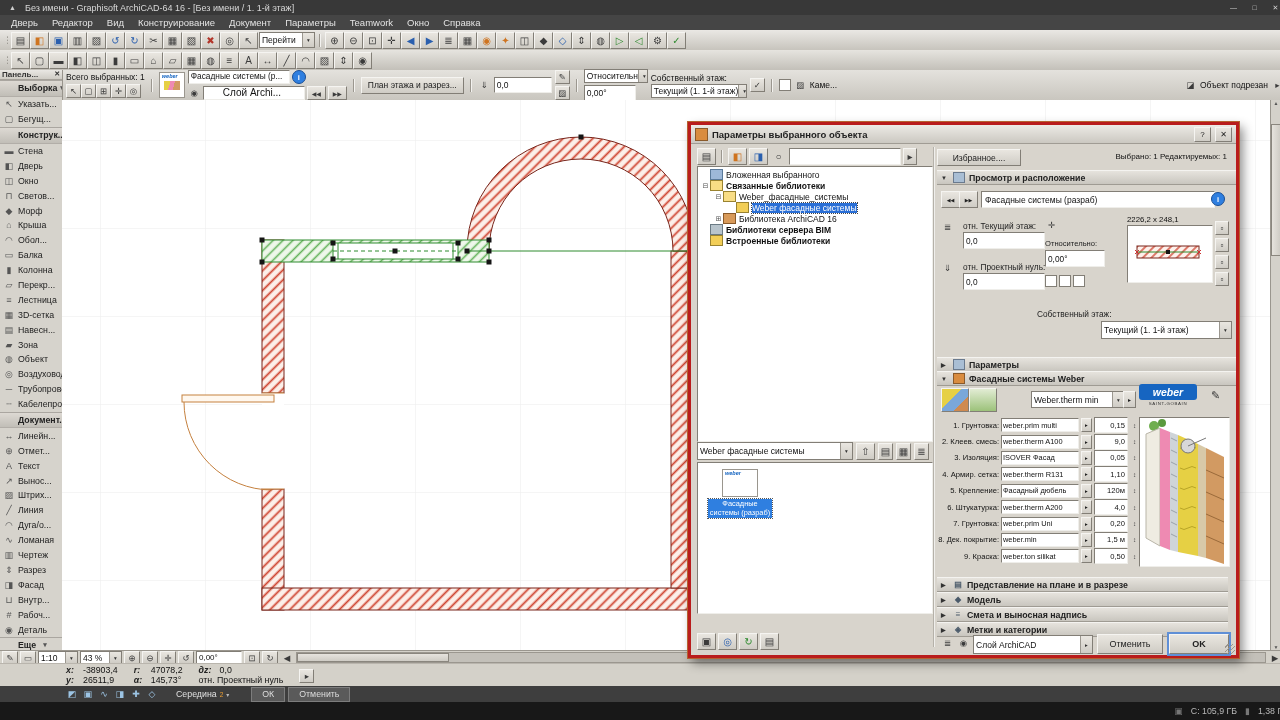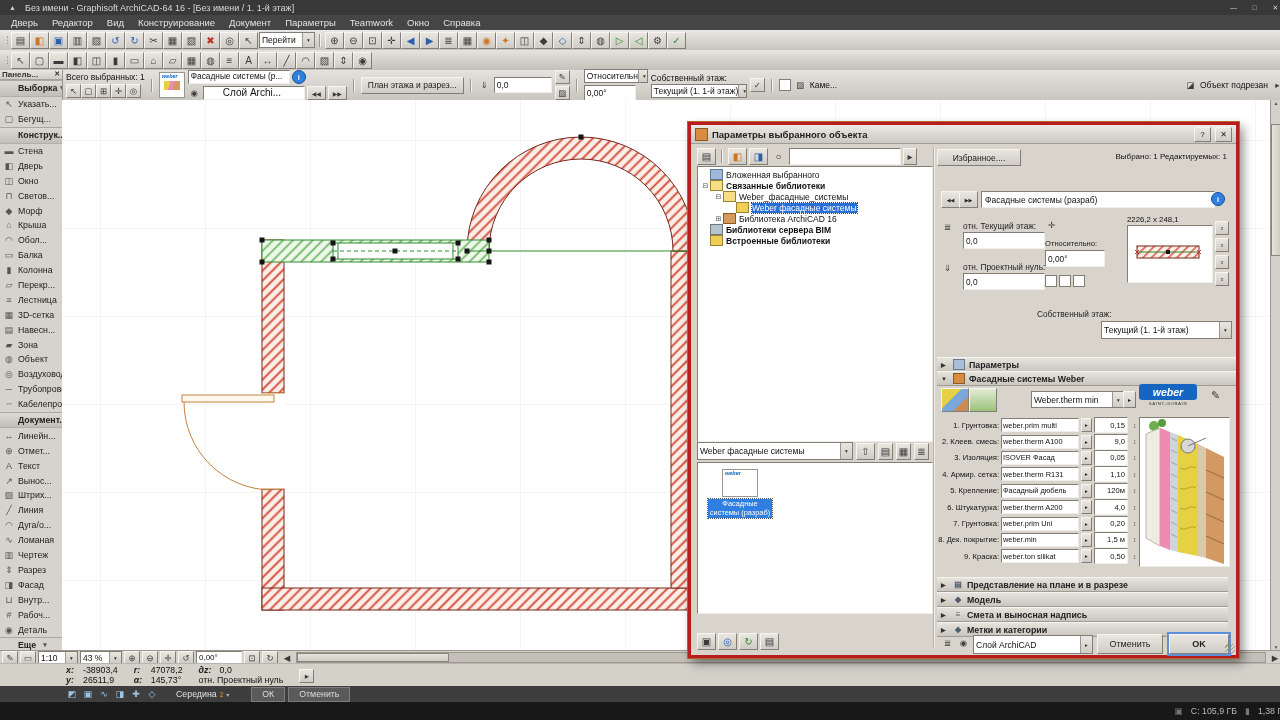--- a/index.html
+++ b/index.html
@@ -700,20 +700,25 @@
     <div class="abs f" style="left:6px;top:508px;gap:2px">
       <span class="ic btn3">▣</span>
       <span class="ic btn3 g-blu">◎</span>
       <span class="ic btn3 g-grn">↻</span>
       <span class="ic btn3">▤</span>
     </div>
 
     <span class="abs btn3 f" style="left:246px;top:24px;width:82px;height:15px;justify-content:center;font-size:8.5px">Избранное....</span>
     <span class="abs" style="left:360px;top:27px;width:176px;text-align:right;font-size:8px">Выбрано: 1  Редактируемых: 1</span>
 
+    <div class="sh" style="top:45px">
+      <span class="tri">▼</span>
+      <span class="shic"></span>
+      <span>Просмотр и расположение</span>
+    </div>
 
     <span class="abs btn3 f" style="left:250px;top:66px;width:17px;height:15px;justify-content:center;font-size:5px">◀◀</span>
     <span class="abs btn3 f" style="left:268px;top:66px;width:17px;height:15px;justify-content:center;font-size:5px">▶▶</span>
     <span class="abs sunk f" style="left:290px;top:66px;width:226px;height:15px;font-size:8.5px;padding:0 3px">Фасадные системы (разраб)</span>
     <span class="abs infobtn" style="left:520px;top:67px">i</span>
 
     <span class="abs miniic" style="left:250px;top:96px">≣</span>
     <span class="abs slab" style="left:272px;top:96px">отн. Текущий этаж:</span>
     <input class="abs sunk" style="left: 272px; top: 107px; width: 76px; height: 13px; font-size: 8.3px;" value="0,0">
     <span class="abs miniic" style="left:354px;top:94px">✛</span>

